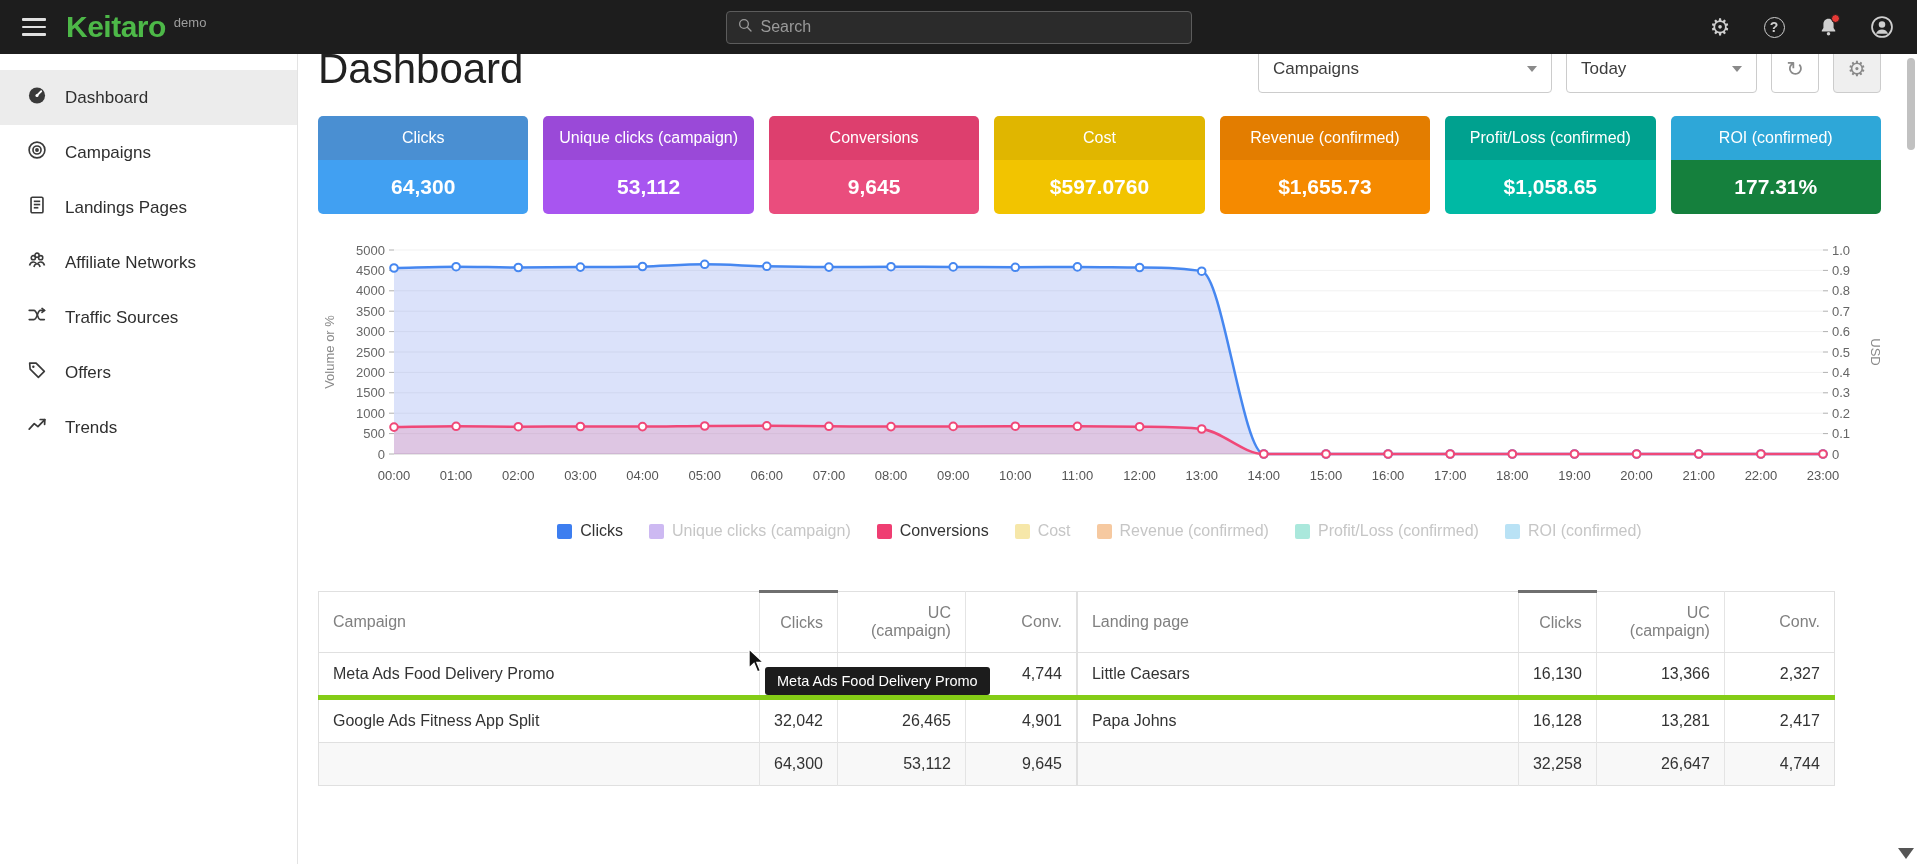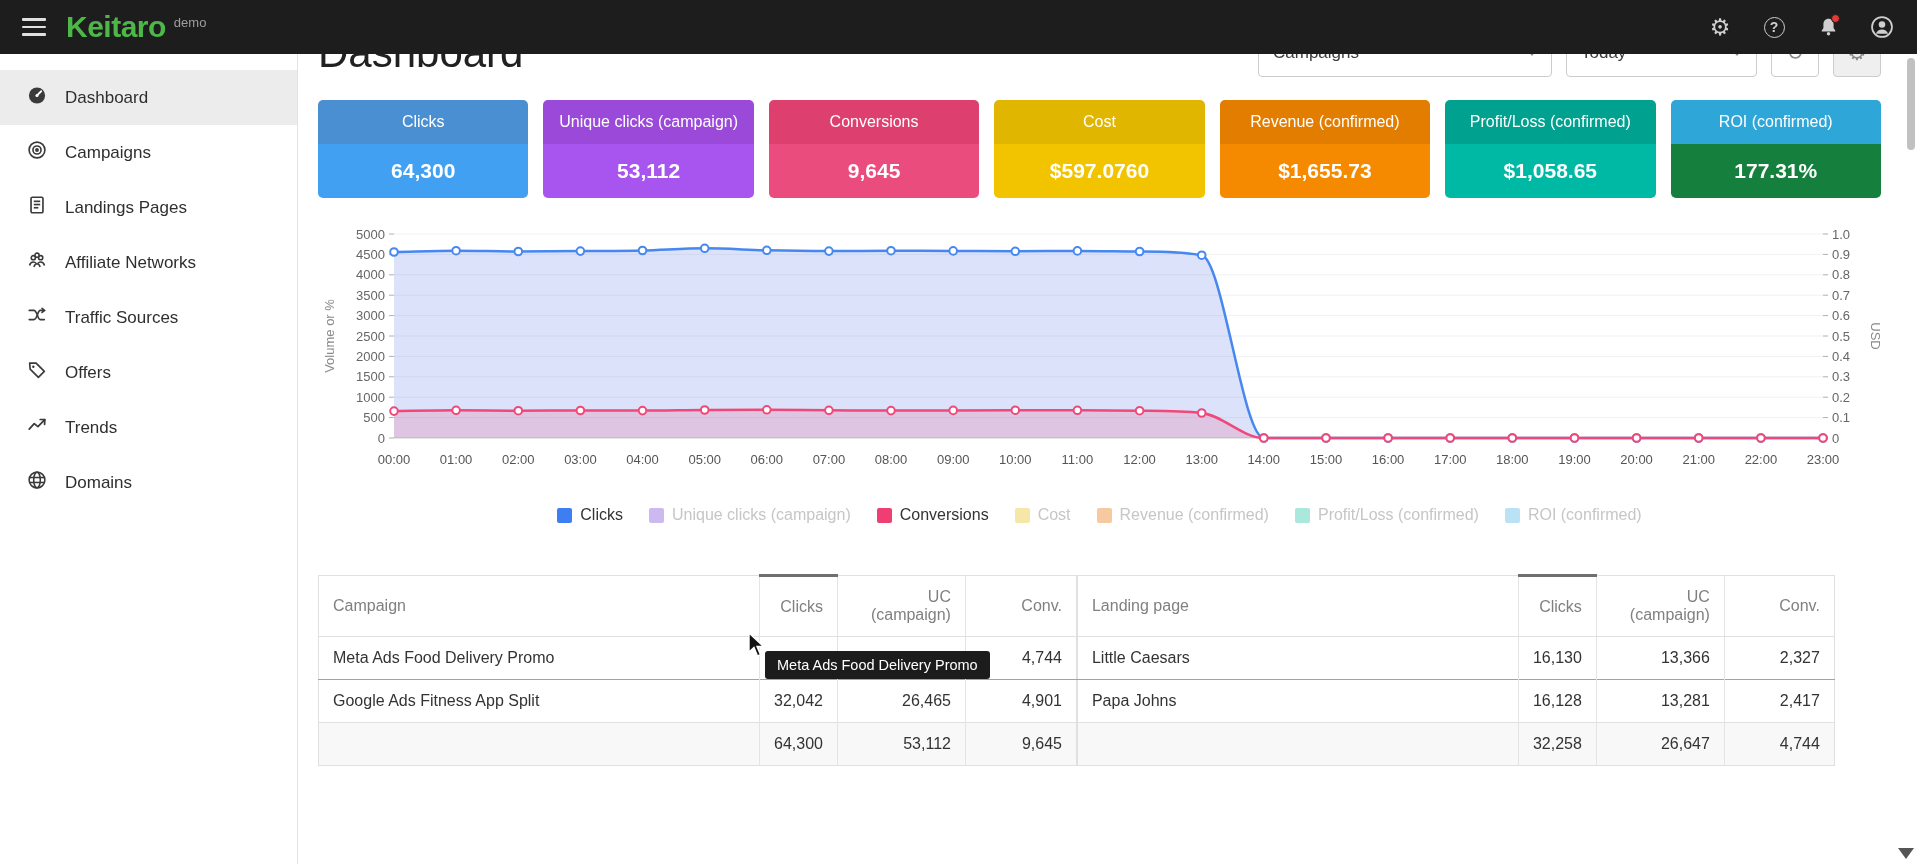--- a/index.html
+++ b/index.html
@@ -28,21 +28,21 @@
   
   .sidebar { position:fixed; top:54px; left:0; width:298px; bottom:0; background:#fff;
     border-right:1px solid #e3e3e3; padding-top:16px; z-index:40; }
   .side-item { height:55px; display:flex; align-items:center; gap:17px; padding:0 26px;
     font-size:17px; color:#2f2f2f; cursor:pointer; }
   .side-item.active { background:#ececec; }
   .side-item svg { flex:0 0 auto; }
   .side-chevron { margin-left:auto; color:#8a8a8a; font-size:22px; line-height:1; }
 
   
-  .main { margin-left:299px; padding:24px 36px 0 19px; }
+  .main { margin-left:299px; padding:24px 36px 0 19px;margin-top:16px; }
   .page-head { display:flex; align-items:center; height:58px; }
   .page-title { font-size:42px; font-weight:400; color:#212121; }
   .head-controls { margin-left:auto; display:flex; gap:14px; align-items:center; }
   .select { height:47px; border:1px solid #ccc; border-radius:4px; background:#fff;
     display:flex; align-items:center; justify-content:space-between; padding:0 14px;
     font-size:17px; color:#3d3d3d; cursor:pointer; }
   .select.w-campaigns { width:294px; }
   .select.w-range { width:191px; }
   .caret { width:0; height:0; border-left:5.5px solid transparent; border-right:5.5px solid transparent;
     border-top:6px solid #8a8a8a; margin-left:12px; }
@@ -69,21 +69,21 @@
   .swatch { width:15px; height:15px; border-radius:2px; display:inline-block; }
 
   
   .tables-row { margin-top:50px; display:flex; }
   .table-card { position:relative; }
   table { border-collapse:collapse; table-layout:fixed; border:1px solid #e0e0e0; background:#fff; }
   th { font-weight:400; font-size:16px; color:#808080; text-align:left; padding:12px 14px;
     border-bottom:1px solid #e0e0e0; cursor:pointer; background:#fff; }
   th.num, td.num { text-align:right; border-left:1px solid #e4e4e4; }
   th.sorted { border-top:3px solid #6f6f6f; }
-  td { font-size:16px; color:#333; padding:12px 14px; border-top:1px solid #84cc16; }
+  td { font-size:16px; color:#333; padding:12px 14px; border-top:5px solid #84cc16; }
   tbody tr:first-child td { border-top:none; }
   tr.totals td { background:#f8f8f8; border-top:1px solid #e0e0e0; }
 
   .tooltip { position:absolute; background:#1c1c1c; color:#fff; font-size:14.5px;
     padding:6px 12px; border-radius:3px; white-space:nowrap; z-index:30; }
   .cursor { position:absolute; z-index:31; }
 
   
   .scroll-thumb { position:fixed; right:2px; top:58px; width:8px; height:92px; border-radius:4px;
     background:#c1c1c1; z-index:60; cursor:pointer; }
@@ -95,20 +95,29 @@
 
 <div class="topbar">
   <div class="hamburger">
       <span></span>
       <span></span>
       <span></span>
     </div>
   <span class="logo">Keitaro</span>
   <span class="env">demo</span>
 
+  <div class="searchbox">
+    <span>
+      <svg width="16" height="16" viewBox="0 0 24 24">
+          <circle cx="10.5" cy="10.5" r="6.5" fill="none" stroke="#9a9a9a" stroke-width="2"></circle>
+          <line x1="15.5" y1="15.5" x2="21" y2="21" stroke="#9a9a9a" stroke-width="2" stroke-linecap="round"></line>
+        </svg>
+    </span>
+    <input type="text" placeholder="Search" style="">
+  </div>
 
   <div class="topbar-icons">
     <span class="tb-icon">⚙</span>
     <span class="tb-icon">
         <span class="help-circle">?</span>
       </span>
     <span class="tb-icon">
       <svg width="21" height="22" viewBox="0 0 24 24">
           <path fill="#cfcfcf" d="M12 2.5c-3.6 0-5.8 2.8-5.8 6.3v4.4L4.3 16v1h15.4v-1l-1.9-2.8V8.8c0-3.5-2.2-6.3-5.8-6.3z"></path>
           <circle cx="12" cy="19.7" r="2" fill="#cfcfcf"></circle>
@@ -176,29 +185,20 @@
           <circle cx="8" cy="8.5" r="1.3" fill="#3a3a3a" stroke="none"></circle>
         </svg></span>
     <span>Offers</span>
   </div>
   <div class="side-item">
     <span><svg width="22" height="22" viewBox="0 0 24 24" fill="none" stroke="#3a3a3a" stroke-width="1.9" stroke-linecap="round" stroke-linejoin="round">
           <polyline points="3.5,16.5 9,10.5 13,13.8 20.5,6.2"></polyline>
           <polyline points="15.5,6 20.5,6.2 20.3,11.2"></polyline>
         </svg></span>
     <span>Trends</span>
-  </div>
-  <div class="side-item">
-    <span><svg width="22" height="22" viewBox="0 0 24 24" fill="none" stroke="#3a3a3a" stroke-width="1.7">
-          <circle cx="12" cy="12" r="8.6"></circle>
-          <ellipse cx="12" cy="12" rx="3.6" ry="8.6"></ellipse>
-          <line x1="3.6" y1="9.3" x2="20.4" y2="9.3"></line>
-          <line x1="3.6" y1="14.7" x2="20.4" y2="14.7"></line>
-        </svg></span>
-    <span>Domains</span>
   </div>
 </div>
 
 <div class="main">
 
   <div class="page-head">
     <h1 class="page-title">Dashboard</h1>
     <div class="head-controls">
       <div class="select w-campaigns">
         <span>Campaigns</span>

